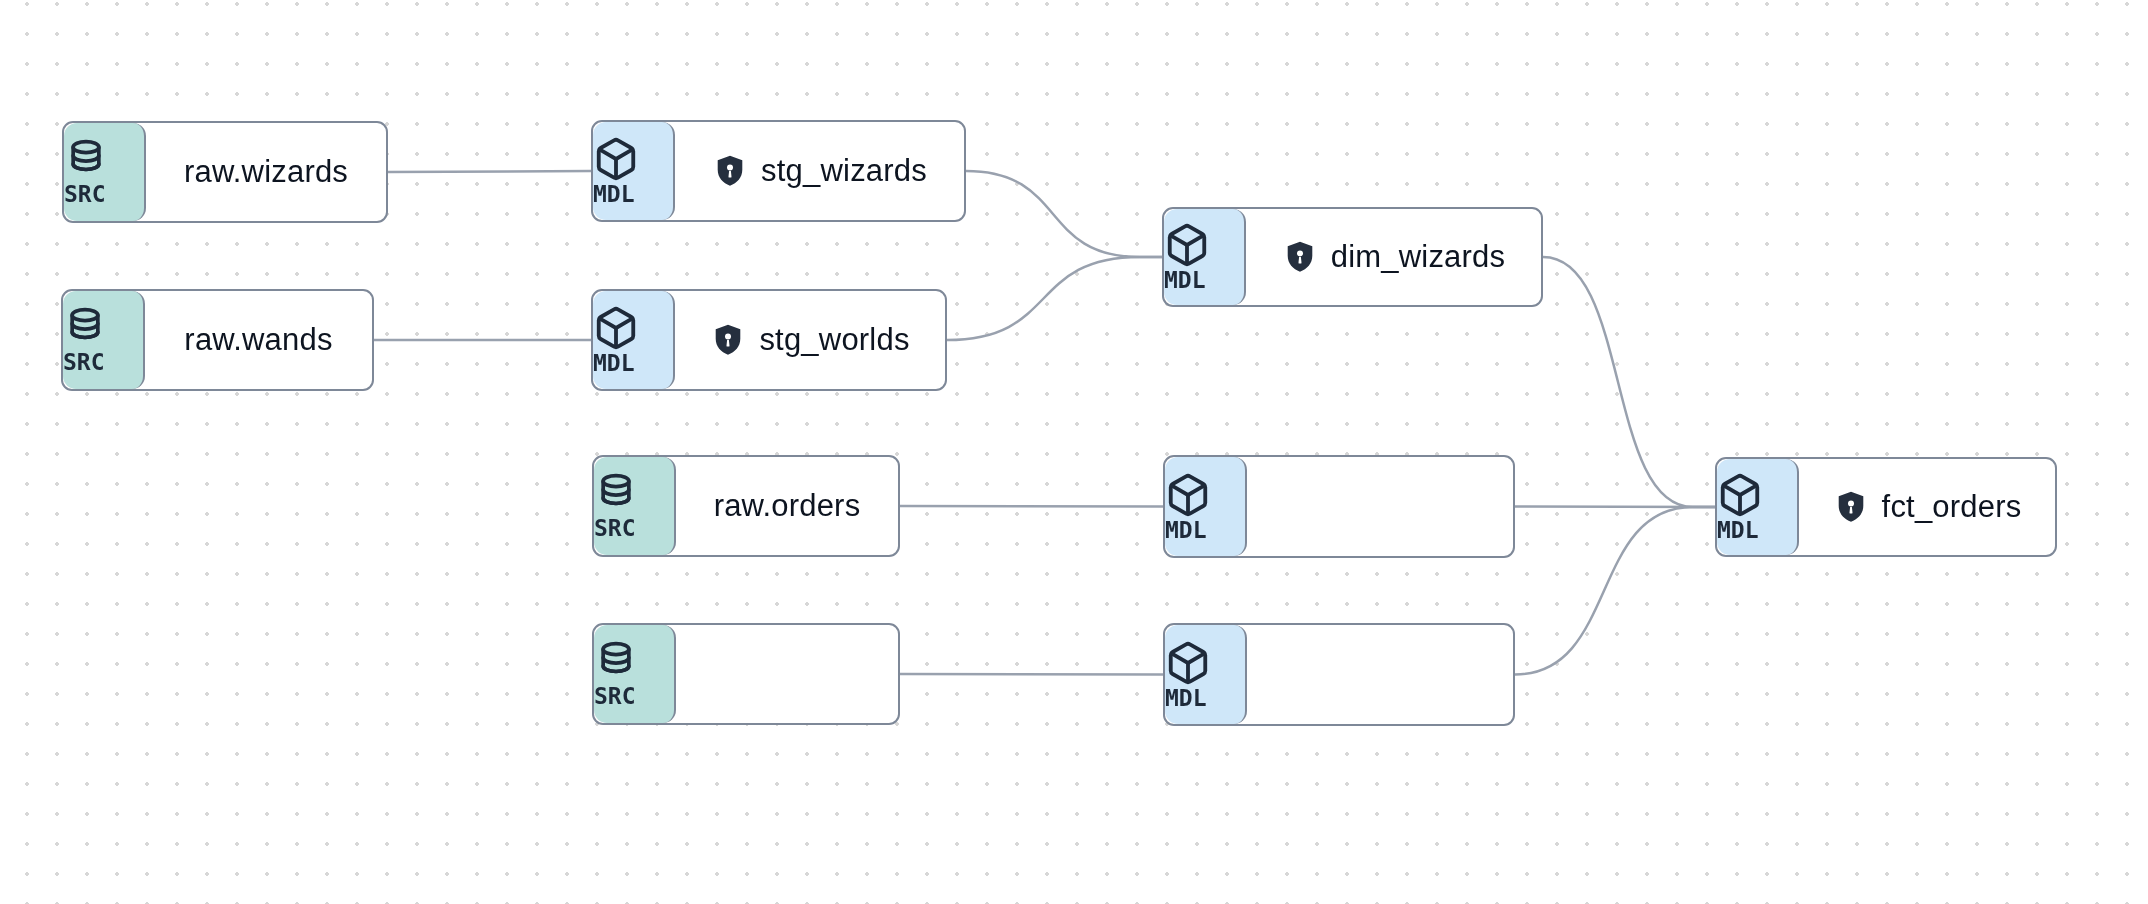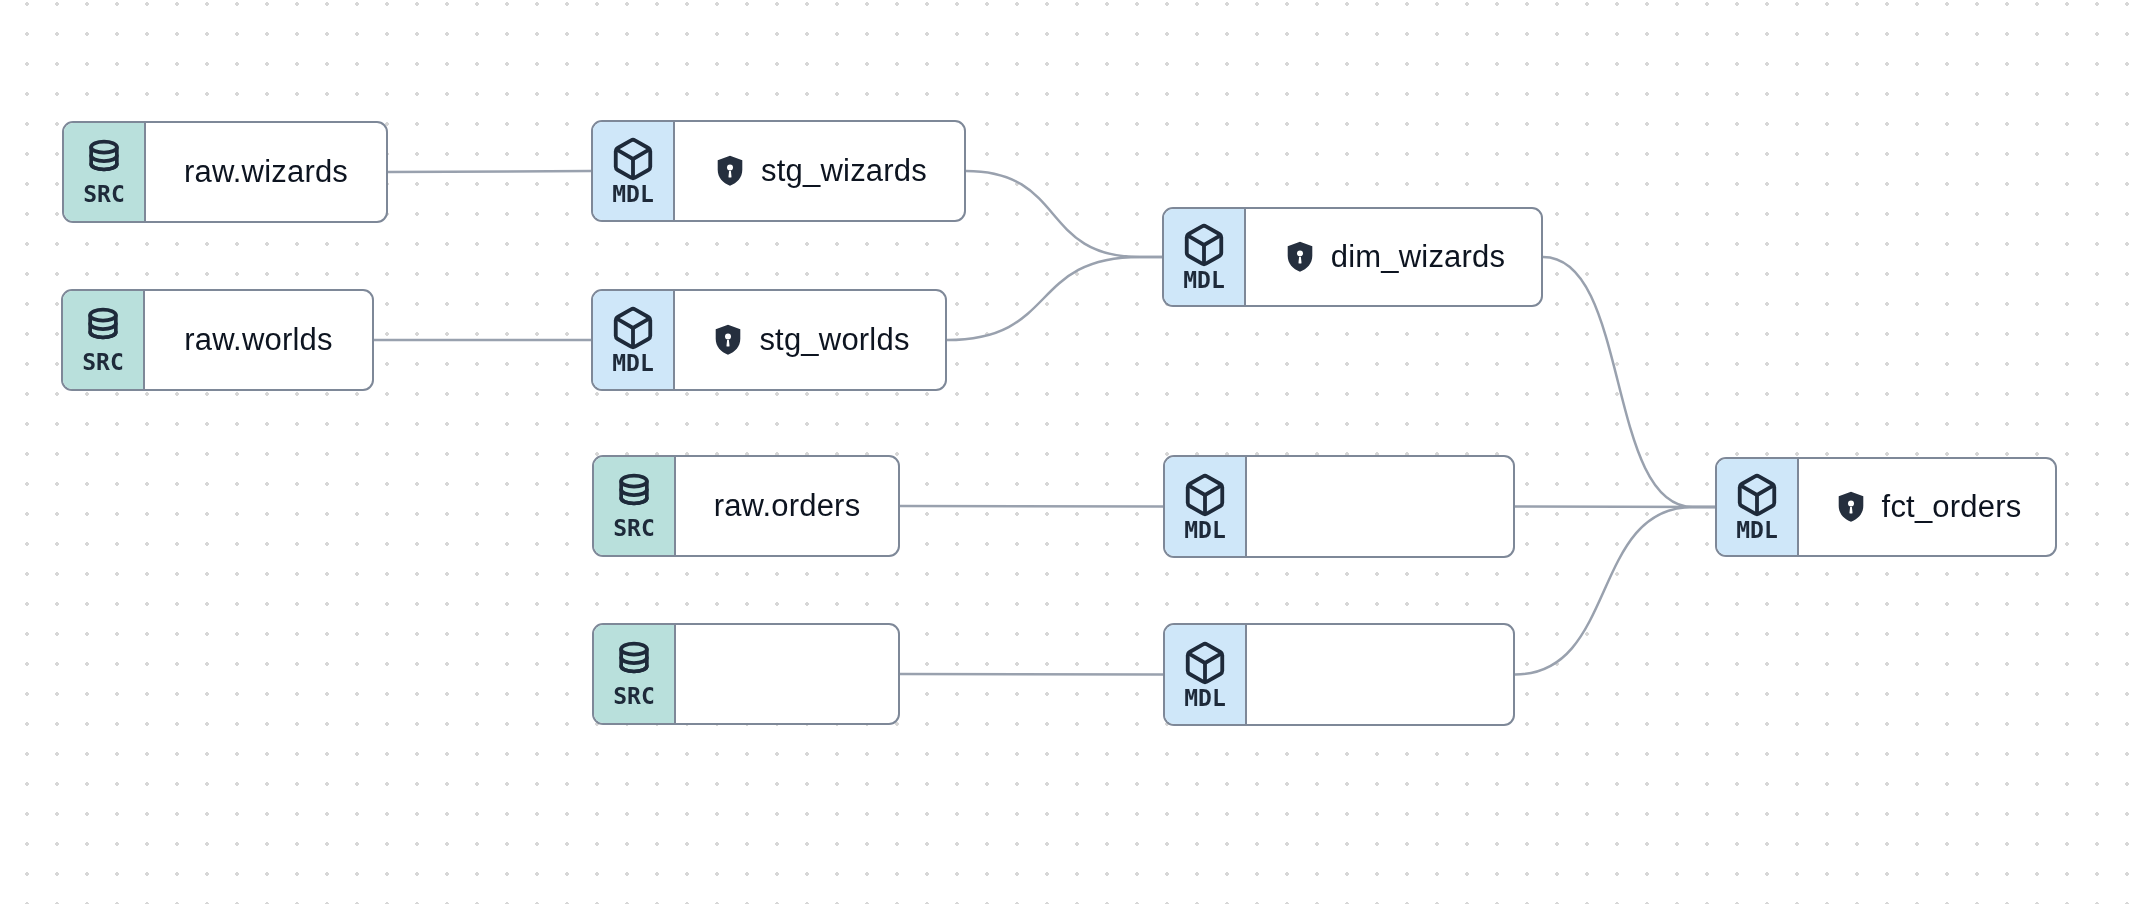--- a/index.html
+++ b/index.html
@@ -39,25 +39,25 @@
     border-radius: 11px;
     overflow: hidden;
     box-sizing: border-box;
     cursor: pointer;
   }
   .badge {
     width: 82px;
     flex: 0 0 82px;
     display: flex;
     flex-direction: column;
-    align-items: center;
     justify-content: center;
     gap: 1px;
     border-right: 2.5px solid #7e8898;
     box-sizing: border-box;
+    border-radius: 13px;
   }
   .badge .icon svg {
     display: block;
   }
   .badge-label {
     font-family: "DejaVu Sans Mono", monospace;
     font-size: 23px;
     font-weight: 600;
     color: #1e2a3a;
     line-height: 1;
@@ -117,21 +117,21 @@
             <svg width="44" height="44" viewBox="0 0 24 24" fill="none" stroke="#1e2a3a" stroke-width="2" stroke-linecap="round" stroke-linejoin="round">
               <ellipse cx="12" cy="5" rx="7" ry="3"></ellipse>
               <path d="M19 9.6c0 1.66-3.13 3-7 3s-7-1.34-7-3"></path>
               <path d="M19 14.2c0 1.66-3.13 3-7 3s-7-1.34-7-3"></path>
               <path d="M5 5v9.2c0 1.66 3.13 3 7 3s7-1.34 7-3V5"></path>
             </svg>
           </span>
           <span class="badge-label">SRC</span>
         </div>
         <div class="body">
-          <span class="node-label">raw.worlds</span>
+          <span class="node-label">raw.wands</span>
         </div>
       </div>
       <div class="node" style="left: 591px; top: 120px; width: 375px; height: 102px;">
         <div class="badge" style="background: rgb(207, 231, 249);">
           <span class="icon">
             <svg width="46" height="46" viewBox="0 0 24 24" fill="none" stroke="#1e2a3a" stroke-width="2" stroke-linecap="round" stroke-linejoin="round">
               <path d="M21 16V8a2 2 0 0 0-1-1.73l-7-4a2 2 0 0 0-2 0l-7 4A2 2 0 0 0 3 8v8a2 2 0 0 0 1 1.73l7 4a2 2 0 0 0 2 0l7-4A2 2 0 0 0 21 16z"></path>
               <polyline points="3.4 7 12 12 20.6 7"></polyline>
               <line x1="12" y1="21.6" x2="12" y2="12"></line>
             </svg>

